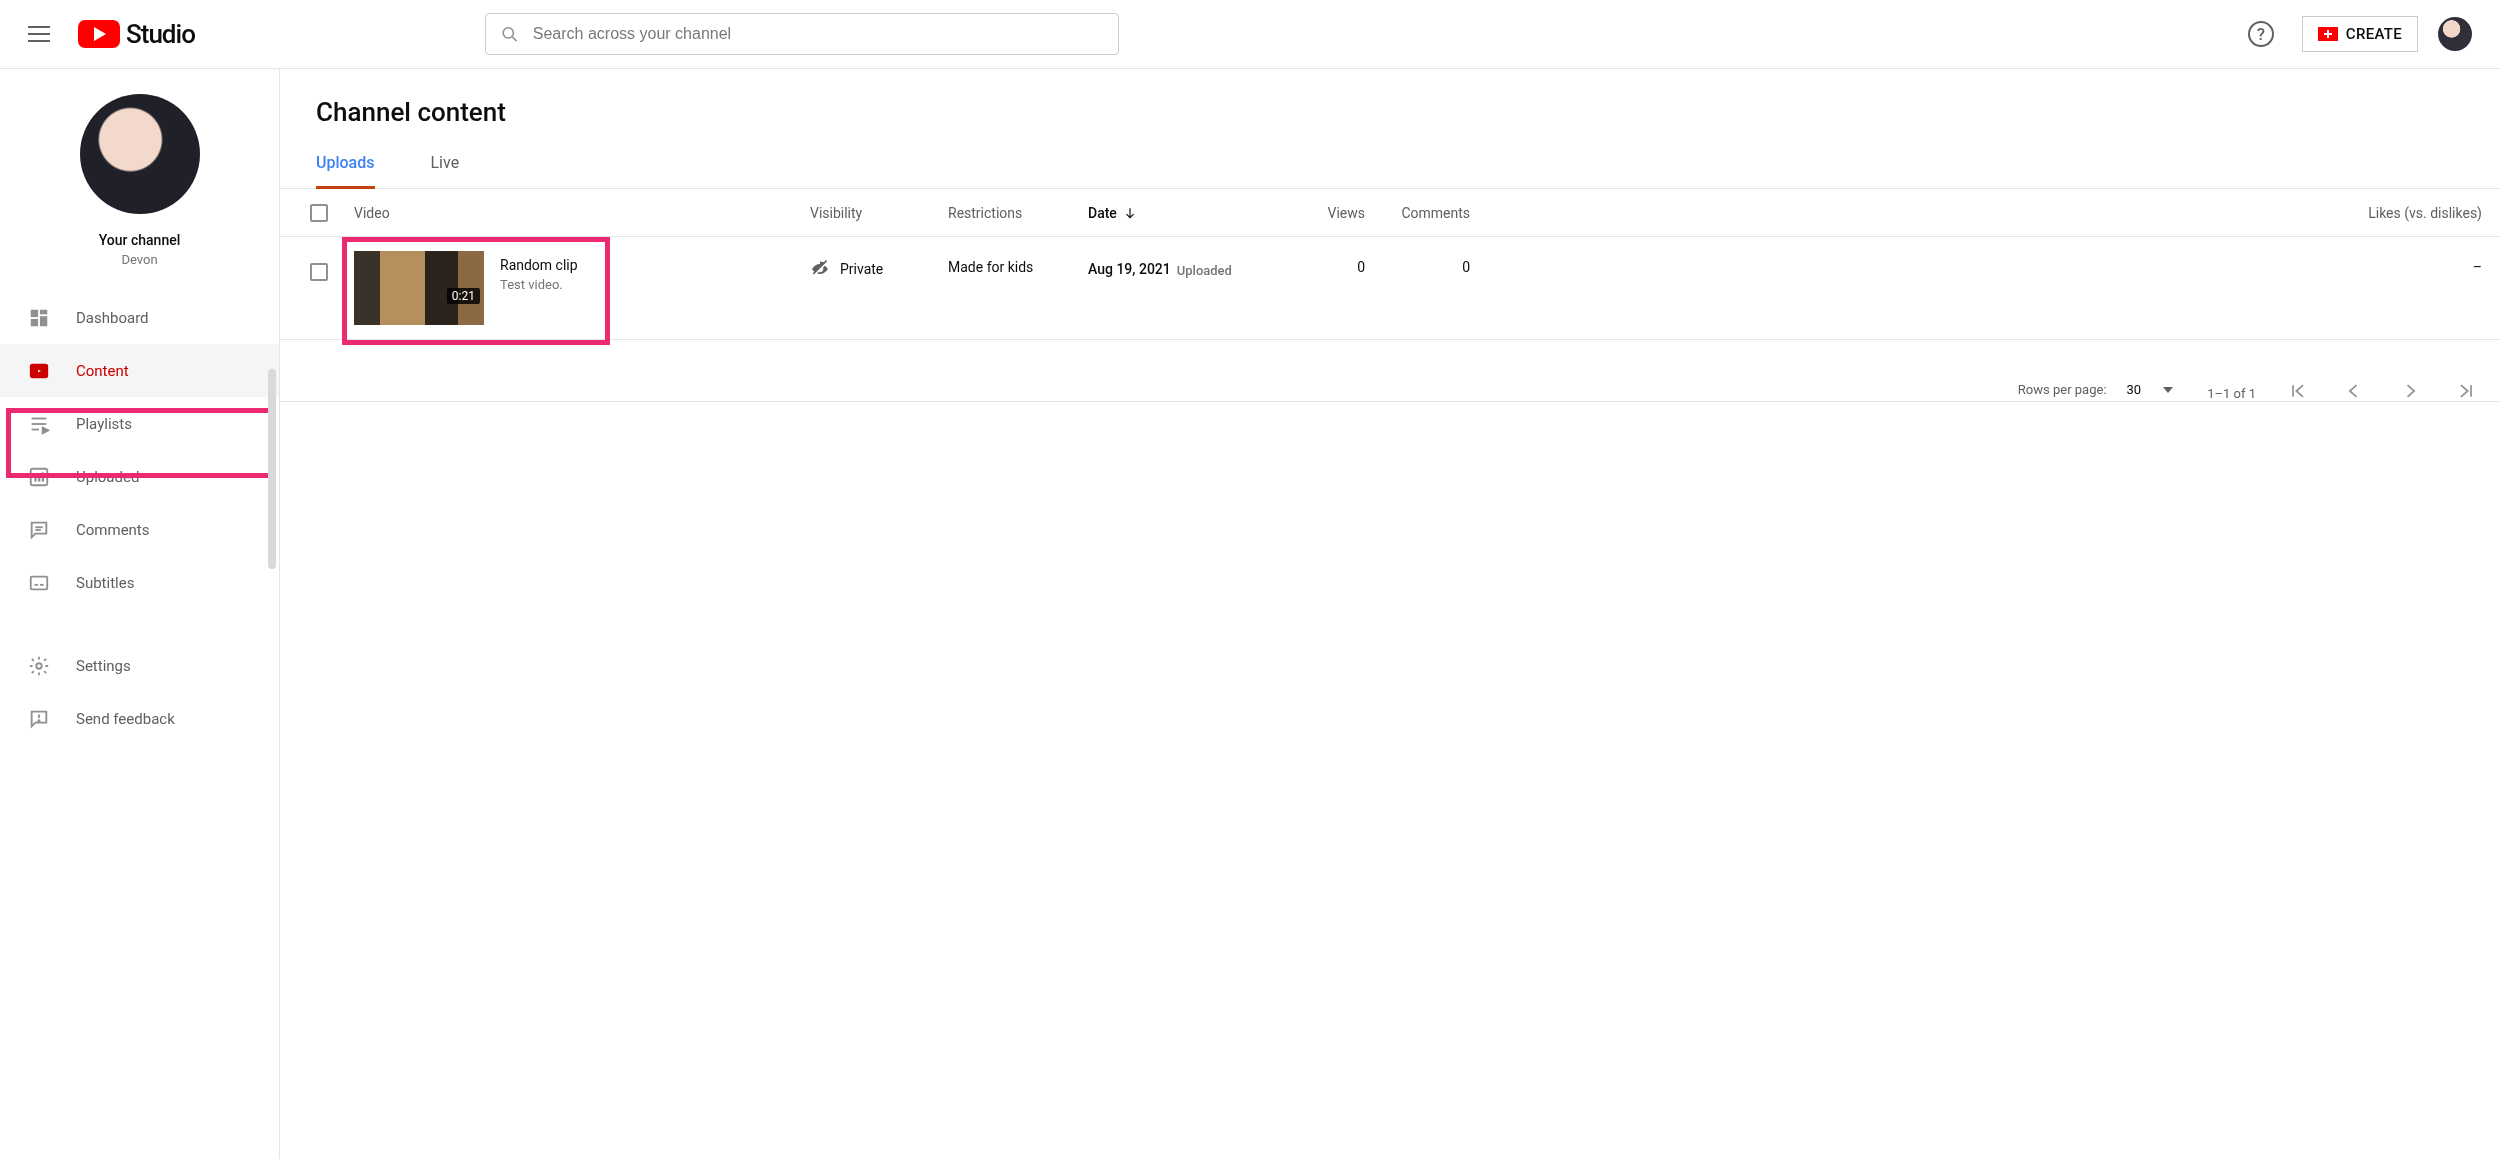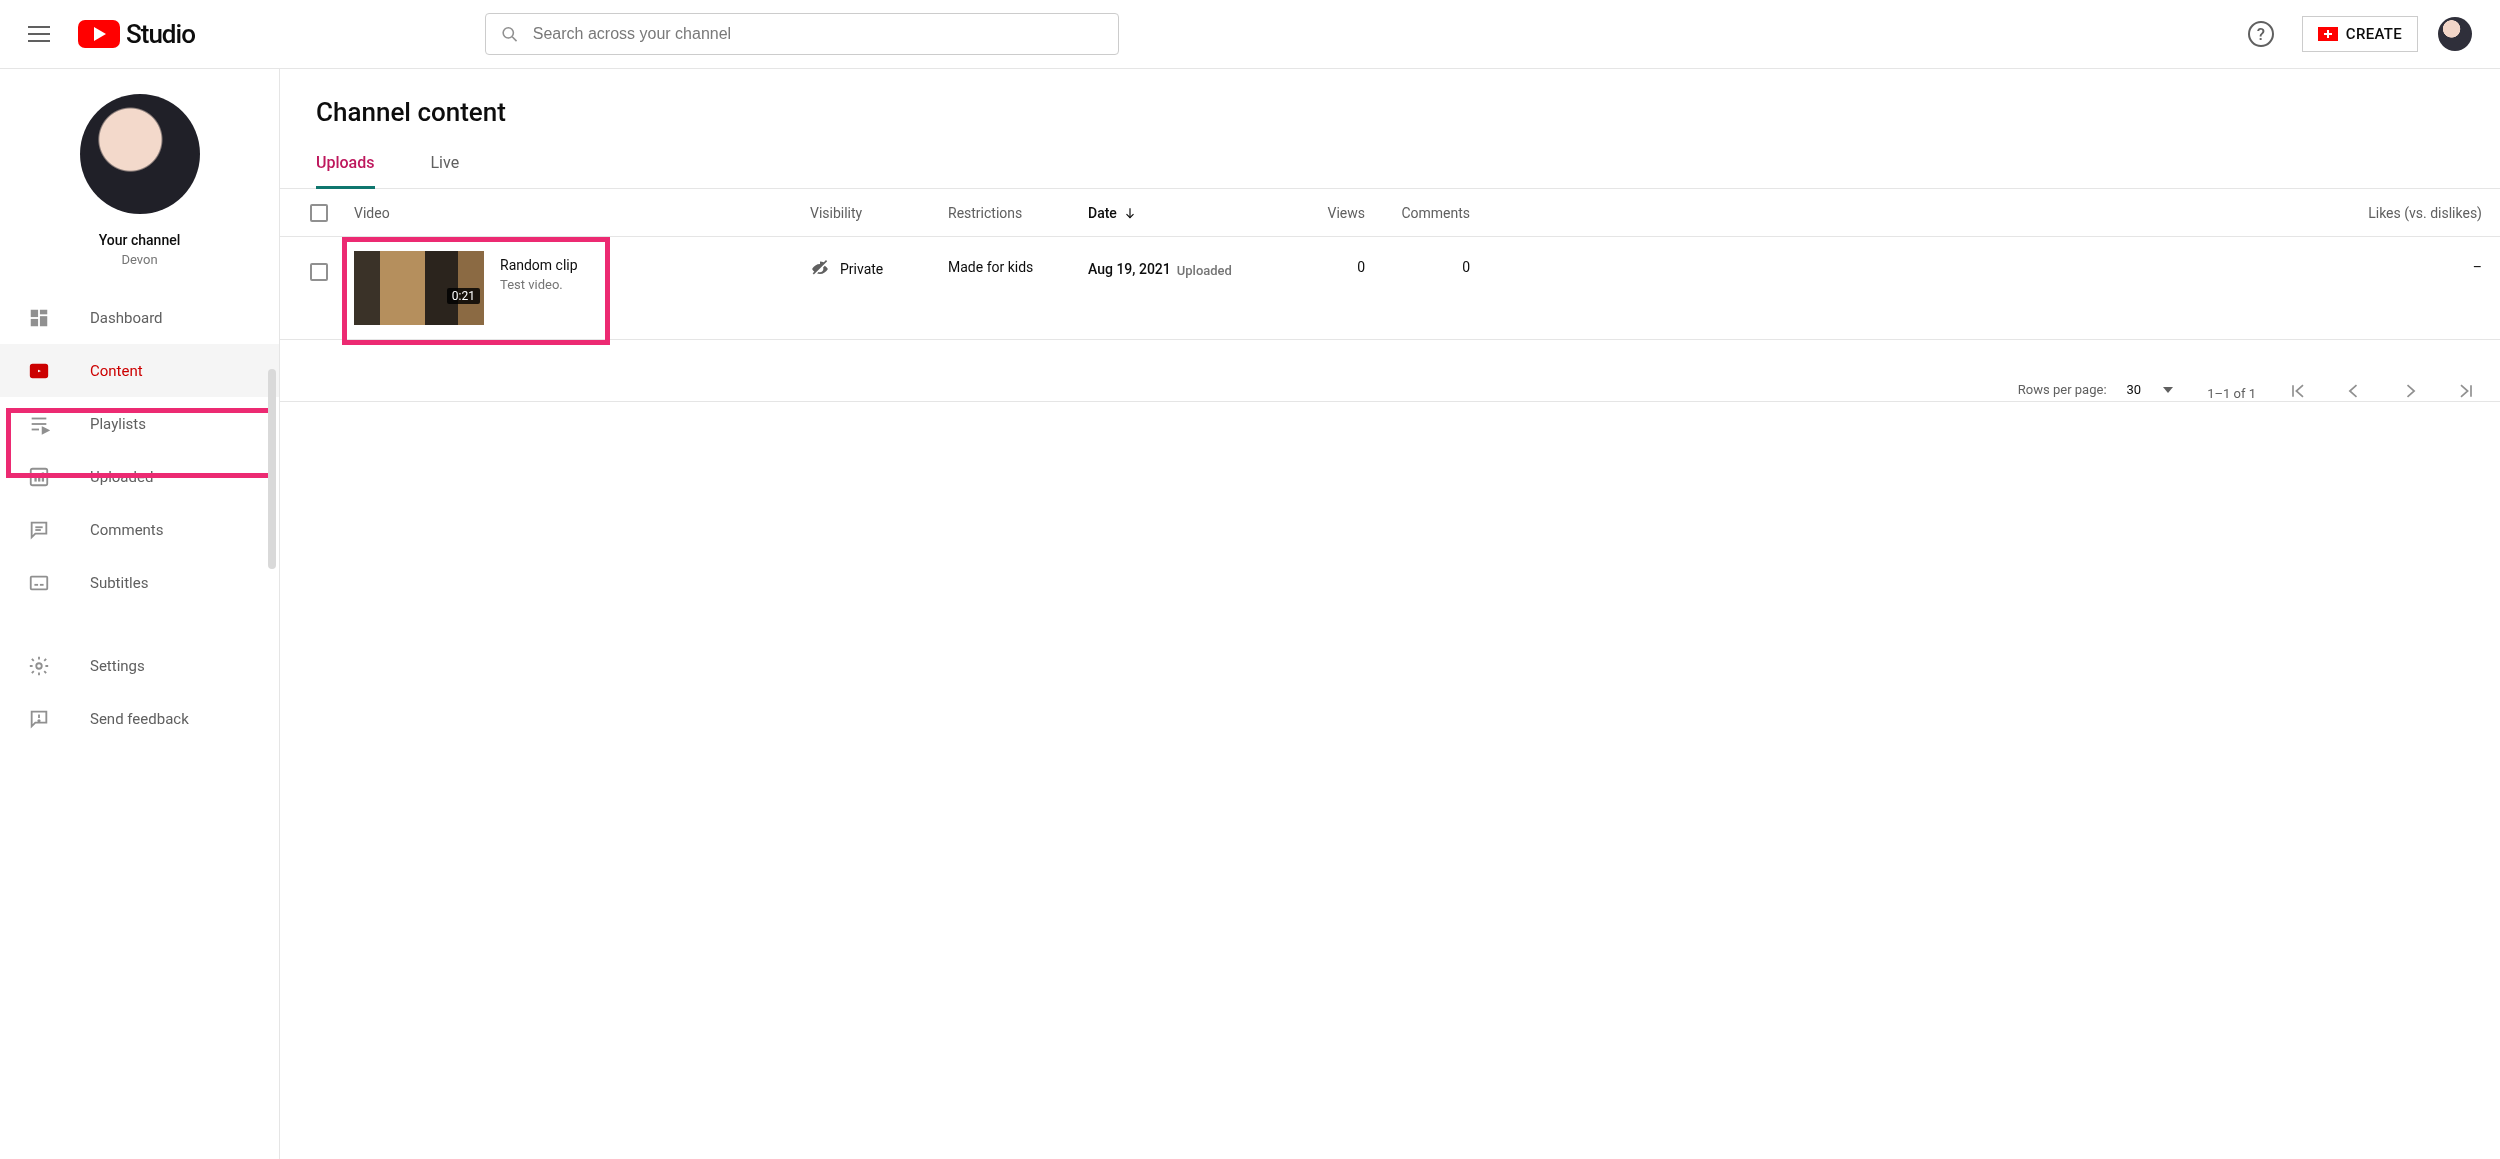--- a/index.html
+++ b/index.html
@@ -21,32 +21,32 @@
   .create-btn .ci { width:20px; height:14px; background:#ff0000; position:relative;}
   .create-btn .ci::before{content:"";position:absolute;width:2px;height:8px;background:#fff;left:9px;top:3px;}
   .create-btn .ci::after{content:"";position:absolute;width:8px;height:2px;background:#fff;left:6px;top:6px;}
   .avatar { width:34px; height:34px; border-radius:50%; background: radial-gradient(circle at 40% 35%, #f2d6c8 0 28%, #2f2f3a 30% 100%); cursor:pointer;}
   .body-wrap { display:flex; height: calc(100vh - 69px); }
   .sidebar { width:280px; border-right:1px solid #e5e5e5; padding-top:25px; position:relative; flex-shrink:0;}
   .channel-block { text-align:center; padding: 0 20px 24px;}
   .channel-av { width:120px; height:120px; border-radius:50%; background: radial-gradient(circle at 42% 38%, #f3d9cb 0 30%, #202028 32% 100%); margin: 0 auto 18px;}
   .channel-title { font-size:14px; font-weight:500; margin-bottom:4px;}
   .channel-sub { font-size:13px; color:#757575;}
-  .nav-item { height:53px; display:flex; align-items:center; padding-left:28px; gap:40px; cursor:pointer; color:#606060; font-size:15px;}
+  .nav-item { height:53px; display:flex; align-items:center; padding-left:28px; gap:26px; cursor:pointer; color:#606060; font-size:15px;}
   .nav-item .icon { width:22px; display:flex; justify-content:center; color:#909090;}
   .nav-item.active { color:#cc0000; background:#f5f5f5;}
   .nav-item.active .icon { color:#cc0000;}
   .highlight-box { position:absolute; border:5px solid #ec2a72; pointer-events:none;}
   .highlight-sidebar { left:6px; top:339px; width:267px; height:70px;}
   .scroll-ind { position:absolute; right:3px; top:300px; width:8px; height:200px; background:#d9d9d9; border-radius:4px;}
   .main { flex:1; overflow:auto; padding: 28px 0 0 0;}
   .page-title { font-size:26px; font-weight:500; padding-left:36px; margin-bottom:26px;}
   .tabs { display:flex; gap:56px; padding-left:36px; border-bottom:1px solid #e5e5e5;}
   .tab { padding-bottom:14px; font-size:16px; color:#606060; cursor:pointer;}
-  .tab.active { color:#be185d; font-weight:500; border-bottom:3px solid #0f766e; margin-bottom:-1px;}
+  .tab.active { color:#3b82f6; font-weight:500; border-bottom:3px solid #c2410c; margin-bottom:-1px;}
   .filter-row { height:55px; display:flex; align-items:center; gap:48px; padding-left:30px; border-bottom:1px solid #e5e5e5;}
   .filter-icon { color:#606060;}
   .filter-text { color:#909090; font-size:15px;}
   .header-row { height:48px; display:flex; align-items:center; padding-left:30px; border-bottom:1px solid #e5e5e5; color:#606060; font-size:14px;}
   .col-check { width:44px;}
   .col-video { width:456px;}
   .col-vis { width:138px;}
   .col-restr { width:140px;}
   .col-date { width:172px; font-weight:500; color:#0d0d0d; display:flex; align-items:center; gap:6px;}
   .col-views { width:105px; text-align:right;}

